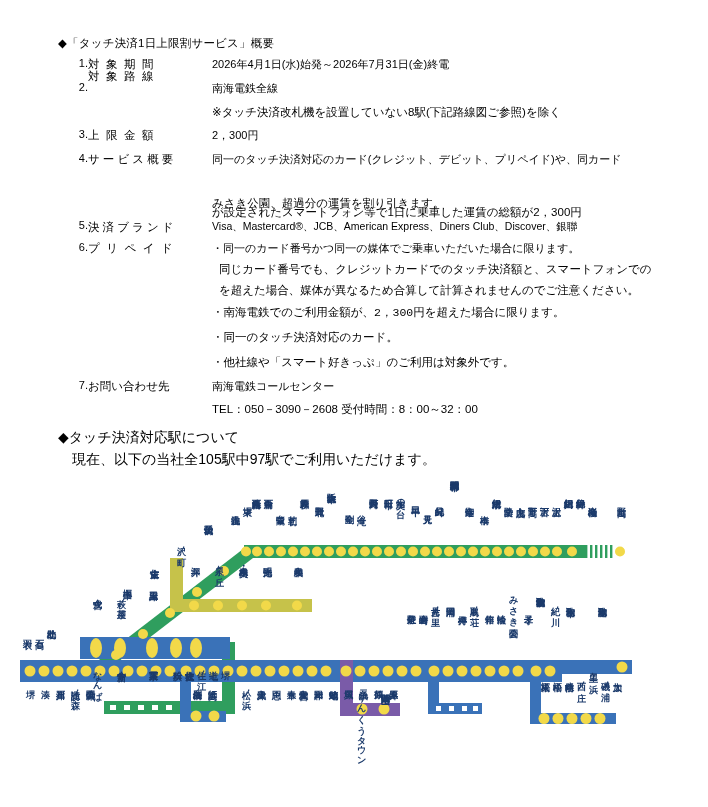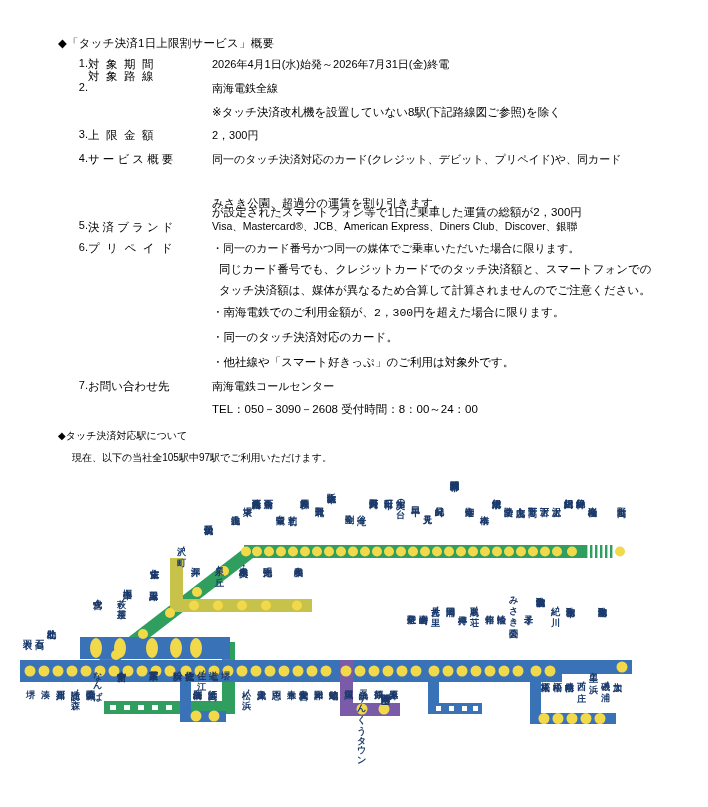--- a/index.html
+++ b/index.html
@@ -55,21 +55,21 @@
   .cont {
     position: absolute;
     left: 212px;
     font-size: 11.5px;
     white-space: nowrap;
   }
   .cont.ind { left: 219px; }
 
   .sub-head {
     position: absolute;
-    font-size: 10px;
+    font-size: 14px;
     white-space: nowrap;
   }
 
   
   #map {
     position: absolute;
     left: 0;
     top: 482px;
     width: 708px;
     height: 290px;
@@ -117,29 +117,29 @@
   <div class="cont" style="top:196px;">みさき公園、超過分の運賃を割り引きます。</div>
 
   <div class="num" style="left:68px; top:219px;">5.</div>
   <div class="lbl spread2" style="top:220px;">決済ブランド</div>
   <div class="val latin" style="top:220px;">Visa、Mastercard®、JCB、American Express、Diners Club、Discover、銀聯</div>
 
   <div class="num" style="left:68px; top:241px;">6.</div>
   <div class="lbl spread" style="top:241px;">プリペイド</div>
   <div class="val" style="top:241px;">・同一のカード番号かつ同一の媒体でご乗車いただいた場合に限ります。</div>
   <div class="cont ind" style="top:262px;">同じカード番号でも、クレジットカードでのタッチ決済額と、スマートフォンでの</div>
-  <div class="cont ind" style="top:283px;">タッチ決済額は、媒体が異なるため合算して計算されませんのでご注意ください。</div>
+  <div class="cont ind" style="top:283px;">を超えた場合、媒体が異なるため合算して計算されませんのでご注意ください。</div>
   <div class="cont" style="top:305px;font-family:Liberation Mono, monospace;">・南海電鉄でのご利用金額が、2，300円を超えた場合に限ります。</div>
   <div class="cont" style="top:330px;">・同一のタッチ決済対応のカード。</div>
   <div class="cont" style="top:355px;">・他社線や「スマート好きっぷ」のご利用は対象外です。</div>
 
   <div class="num" style="left:68px; top:379px;">7.</div>
   <div class="lbl" style="top:379px;">お問い合わせ先</div>
   <div class="val" style="top:379px;">南海電鉄コールセンター</div>
-  <div class="cont" style="top:402px;">TEL：050－3090－2608  受付時間：8：00～24：00</div>
+  <div class="cont" style="top:402px;">TEL：050－3090－2608  受付時間：8：00～32：00</div>
 
   <div class="sub-head" style="left:58px; top:429px;">◆タッチ決済対応駅について</div>
   <div class="sub-head" style="left:72px; top:451px;">現在、以下の当社全105駅中97駅でご利用いただけます。</div>
 
 </div>
 
 <div id="map">
   <svg width="708" height="290" viewBox="0 0 708 290" xmlns="http://www.w3.org/2000/svg">
     <defs>
       <pattern id="cableHatch" width="5" height="12" patternUnits="userSpaceOnUse">

